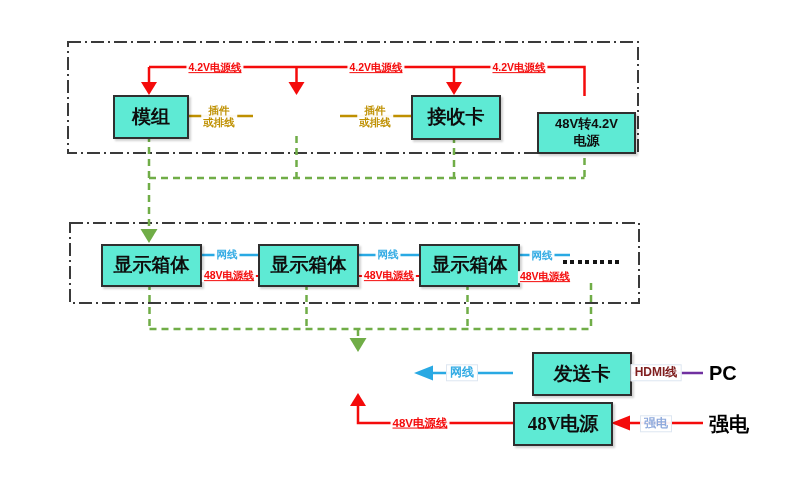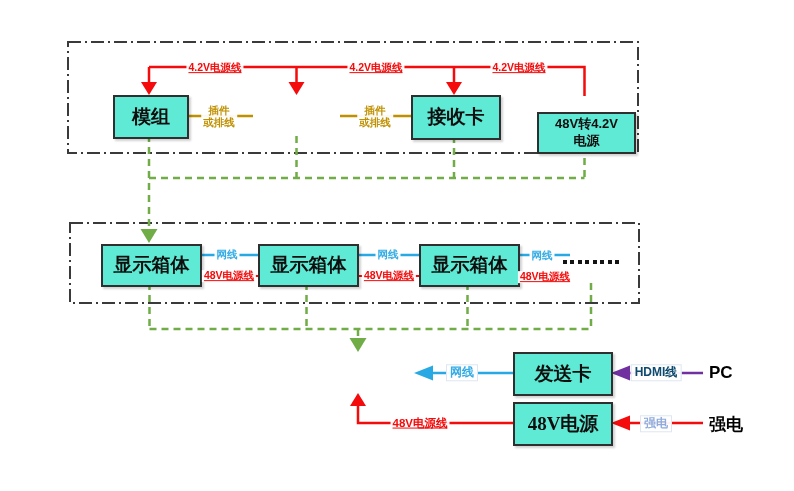--- a/index.html
+++ b/index.html
@@ -8,24 +8,24 @@
   svg.wires{position:absolute;left:0;top:0;z-index:1;}
   .box{position:absolute;z-index:2;display:flex;flex-direction:column;align-items:center;justify-content:center;
        background:#5eead4;border:2px solid #2f2f2f;box-shadow:2px 2px 2px rgba(0,0,0,.18);
        font-weight:bold;color:#0e0e0e;font-size:19px;line-height:1.1;text-align:center;}
   .box.small{font-size:13px;line-height:1.3;}
   .lbl{position:absolute;z-index:3;transform:translate(-50%,-50%);white-space:nowrap;
        font-size:10.5px;font-weight:bold;background:rgba(255,255,255,.95);padding:0 2px;line-height:1.12;text-align:center;}
   .lbl.red{color:#f40b0b;text-decoration:underline;}
   .lbl.gold{color:#bf9000;}
   .lbl.blue{color:#35ace4;}
-  .lbl.purple{color:#0c4a6e;}
+  .lbl.purple{color:#7f1d1d;}
   .lbl.ltblue{color:#8faadc;}
   .lbl.chip{border:1px solid #dde6f1;font-size:12px;padding:1px 3px;}
-  .endlbl{position:absolute;z-index:3;transform:translateY(-50%);font-size:17px;font-weight:bold;color:#000;}
+  .endlbl{position:absolute;z-index:3;transform:translateY(-50%);font-size:20px;font-weight:bold;color:#000;}
   .dots{position:absolute;z-index:2;width:58px;height:4px;
         background:repeating-linear-gradient(90deg,#141414 0 4px,transparent 4px 7.5px);}
 </style>
 </head>
 <body>
 
 <div class="stage">
 
   <svg class="wires" width="794" height="491" viewBox="0 0 794 491">
 
@@ -120,21 +120,21 @@
     </div>
   <div class="dots" style="left:563px;top:260px;"></div>
 
   <div class="lbl blue" style="left:227px;top:255px;">网线</div>
   <div class="lbl blue" style="left:388px;top:255px;">网线</div>
   <div class="lbl blue" style="left:542px;top:256px;">网线</div>
   <div class="lbl red" style="left:229px;top:276px;">48V电源线</div>
   <div class="lbl red" style="left:389px;top:276px;">48V电源线</div>
   <div class="lbl red" style="left:545px;top:277px;">48V电源线</div>
 
-  <div class="box" style="left:513px;top:352px;width:96px;height:40px;">
+  <div class="box" style="left:532px;top:352px;width:96px;height:40px;">
       <span>发送卡</span>
     </div>
   <div class="box" style="left:513px;top:402px;width:96px;height:40px;font-family:Liberation Serif, serif;">
       <span>48V电源</span>
     </div>
 
   <div class="lbl blue chip" style="left:462px;top:373px;">网线</div>
   <div class="lbl purple chip" style="left:656px;top:373px;">HDMI线</div>
   <div class="lbl red" style="left:420px;top:423px;font-size:11.5px;">48V电源线</div>
   <div class="lbl ltblue chip" style="left:656px;top:424px;">强电</div>

